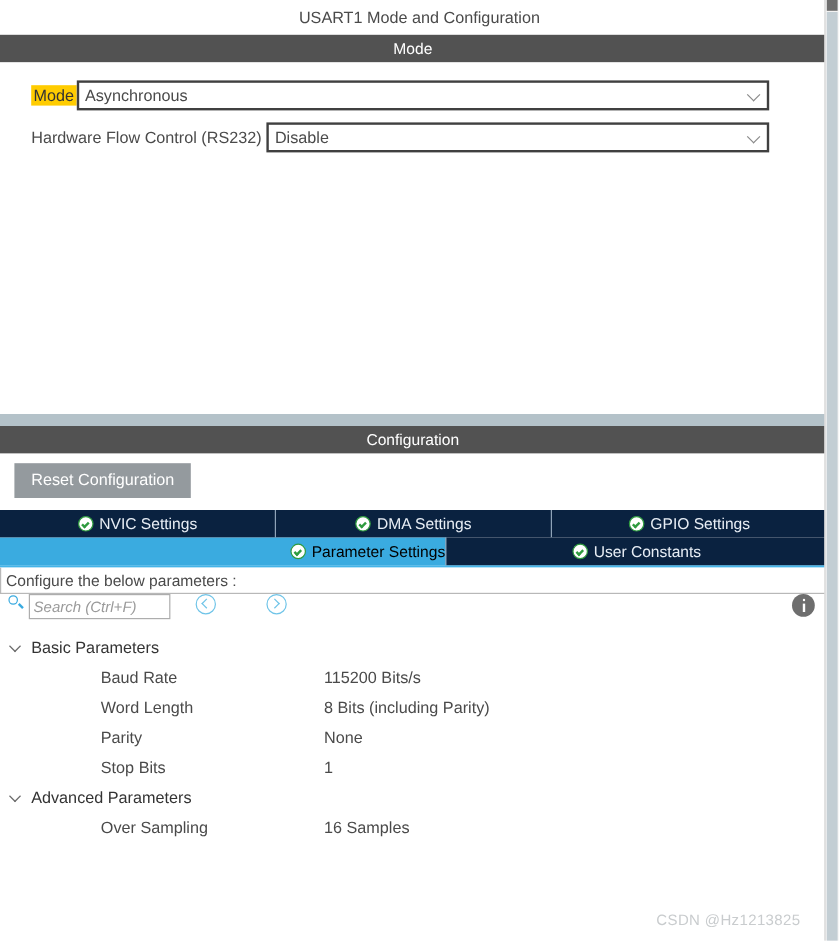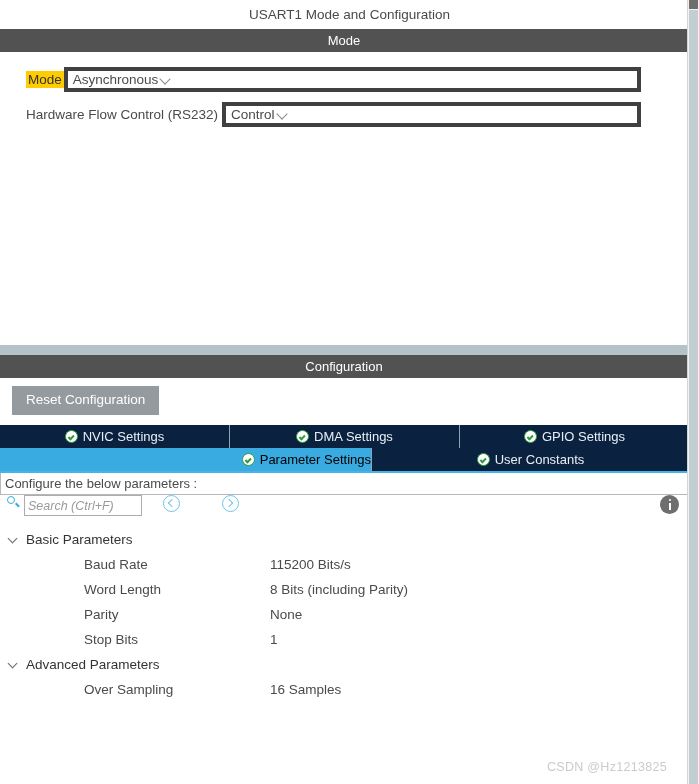--- a/index.html
+++ b/index.html
@@ -76,24 +76,25 @@
     padding-right: 4px;
   }
   .field-label.highlight {
     background: #ffcc00;
     color: #333333;
     padding: 1px 2px 1px 2px;
   }
   .combo {
     flex: 1 1 auto;
     height: 25px;
-    border: 4px solid #404040;
+    border: 2px solid #404040;
     background: #ffffff;
     display: flex;
     align-items: center;
+    justify-content: space-between;
     box-sizing: border-box;
     margin-right: 47px;
     position: relative;
   }
   .combo-value {
     font-size: 13.5px;
     color: #4a4a4a;
     padding-left: 5px;
     white-space: nowrap;
     overflow: hidden;
@@ -403,21 +404,21 @@
       <span class="field-label highlight">Mode</span>
       <div class="combo">
         <span class="combo-value">Asynchronous</span>
         <span class="chev-down"></span>
       </div>
     </div>
 
     <div class="field-row">
       <span class="field-label">Hardware Flow Control (RS232)</span>
       <div class="combo">
-        <span class="combo-value">Control</span>
+        <span class="combo-value">Disable</span>
         <span class="chev-down"></span>
       </div>
     </div>
 
   </div>
 
   <div class="panel-divider"></div>
 
   <div class="section-bar full">Configuration</div>
 

